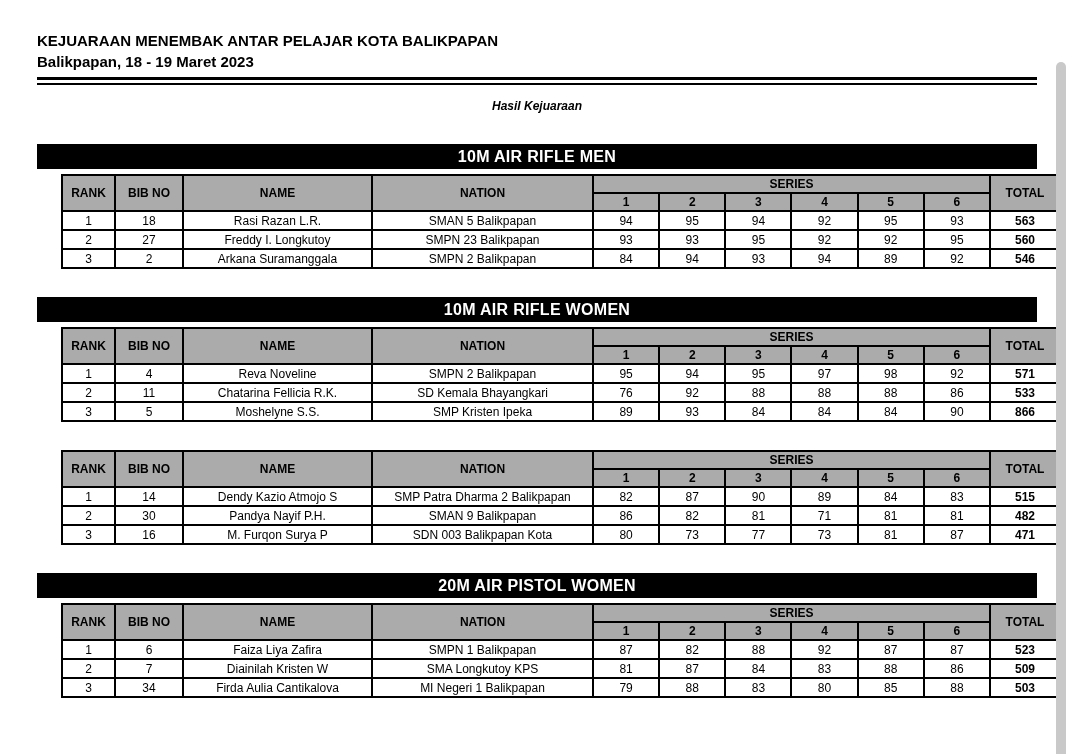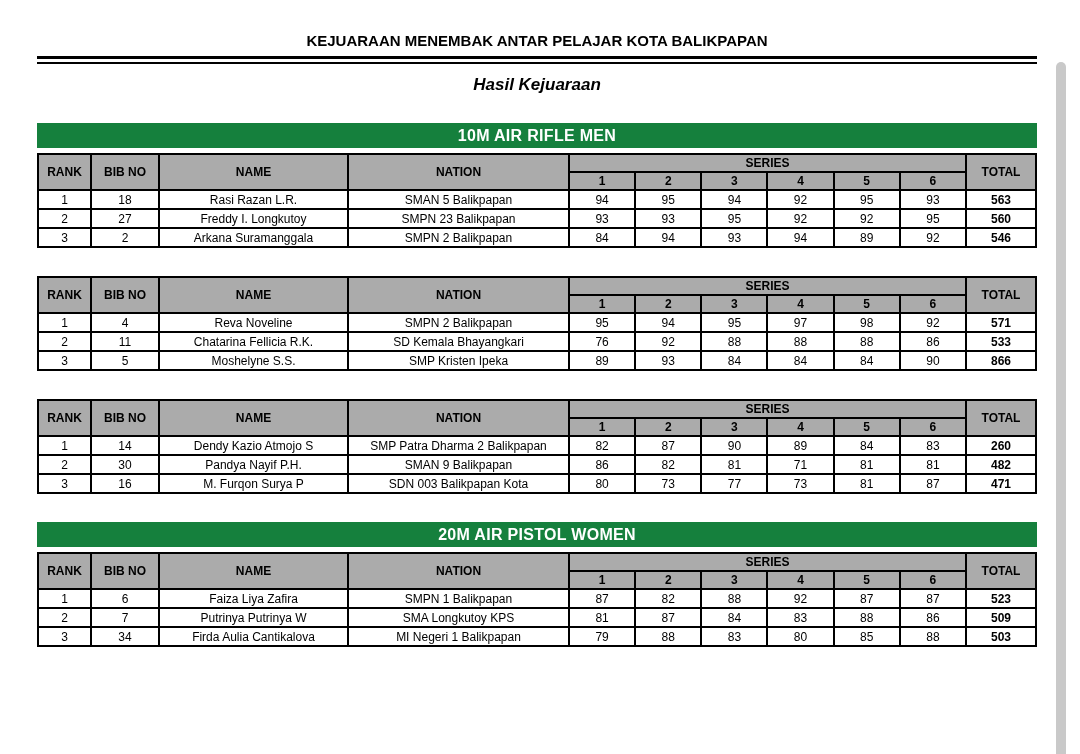--- a/index.html
+++ b/index.html
@@ -8,39 +8,39 @@
     width: 1080px; height: 754px;
     background: #ffffff;
     font-family: "Liberation Sans", sans-serif;
     color: #000;
     position: relative;
     overflow: hidden;
   }
   .content { width: 1000px; margin-left: 37px; padding-top: 30px; }
 
   .doc-title, .doc-subtitle {
-    text-align: center; font-weight: bold; font-size: 15px; line-height: 21px;
+    text-align: left; font-weight: bold; font-size: 15px; line-height: 21px;
   }
   .double-rule {
     margin-top: 5px; height: 8px;
     border-top: 3px solid #000; border-bottom: 2px solid #000;
   }
   .section-heading {
     text-align: center; font-weight: bold; font-style: italic;
-    font-size: 17px; margin-top: 11px; line-height: 20px;
+    font-size: 12px; margin-top: 11px; line-height: 20px;
   }
 
   .result-section { margin-top: 28px; }
   .banner {
-    height: 25px; line-height: 25px; background: #15803d; color: #fff;
+    height: 25px; line-height: 25px; background: #000000; color: #fff;
     font-weight: bold; font-size: 16px; text-align: center;
     letter-spacing: 0.3px; margin-bottom: 5px;
   }
   table.results {
-    width: 1000px; table-layout: fixed; border-collapse: collapse;
+    width: 1000px; table-layout: fixed; border-collapse: collapse; margin-left: 24px;
   }
   table.results th, table.results td {
     border: 2px solid #000; padding: 0; text-align: center;
     font-size: 12px; overflow: hidden; white-space: nowrap;
   }
   table.results thead th {
     background: #ababab; font-weight: bold; height: 18px;
   }
   table.results tbody td { height: 19px; background: #fff; }
   td.name-cell { text-align: left; padding-left: 4px; }
@@ -51,20 +51,21 @@
     width: 10px; height: 700px;
     background: #c9c9c9; border-radius: 6px;
   }
 </style>
 </head>
 <body>
 
 <div class="content">
 
   <div class="doc-title">KEJUARAAN MENEMBAK ANTAR PELAJAR KOTA BALIKPAPAN</div>
+  <div class="doc-subtitle">Balikpapan, 18 - 19 Maret 2023</div>
   <div class="double-rule"></div>
   <div class="section-heading">Hasil Kejuaraan</div>
 
   <div class="result-section">
     <div class="banner">10M AIR RIFLE MEN</div>
     <table class="results">
       <colgroup>
         <col style="width:53px">
           <col style="width:68px">
           <col style="width:189px">
@@ -133,20 +134,21 @@
           <td>94</td>
           <td>89</td>
           <td>92</td>
           <td class="total-cell">546</td>
         </tr>
       </tbody>
     </table>
   </div>
 
   <div class="result-section">
+    <div class="banner">10M AIR RIFLE WOMEN</div>
     <table class="results">
       <colgroup>
         <col style="width:53px">
           <col style="width:68px">
           <col style="width:189px">
           <col style="width:221px">
         <col>
           <col>
           <col>
           <col>
@@ -254,21 +256,21 @@
           <td>1</td>
           <td>14</td>
           <td class="name-cell">Dendy Kazio Atmojo S</td>
           <td>SMP Patra Dharma 2 Balikpapan</td>
           <td>82</td>
           <td>87</td>
           <td>90</td>
           <td>89</td>
           <td>84</td>
           <td>83</td>
-          <td class="total-cell">260</td>
+          <td class="total-cell">515</td>
         </tr>
         <tr>
           <td>2</td>
           <td>30</td>
           <td class="name-cell">Pandya Nayif P.H.</td>
           <td>SMAN 9 Balikpapan</td>
           <td>86</td>
           <td>82</td>
           <td>81</td>
           <td>71</td>
@@ -337,21 +339,21 @@
           <td>82</td>
           <td>88</td>
           <td>92</td>
           <td>87</td>
           <td>87</td>
           <td class="total-cell">523</td>
         </tr>
         <tr>
           <td>2</td>
           <td>7</td>
-          <td class="name-cell">Putrinya Putrinya W</td>
+          <td class="name-cell">Diainilah Kristen W</td>
           <td>SMA Longkutoy KPS</td>
           <td>81</td>
           <td>87</td>
           <td>84</td>
           <td>83</td>
           <td>88</td>
           <td>86</td>
           <td class="total-cell">509</td>
         </tr>
         <tr>

